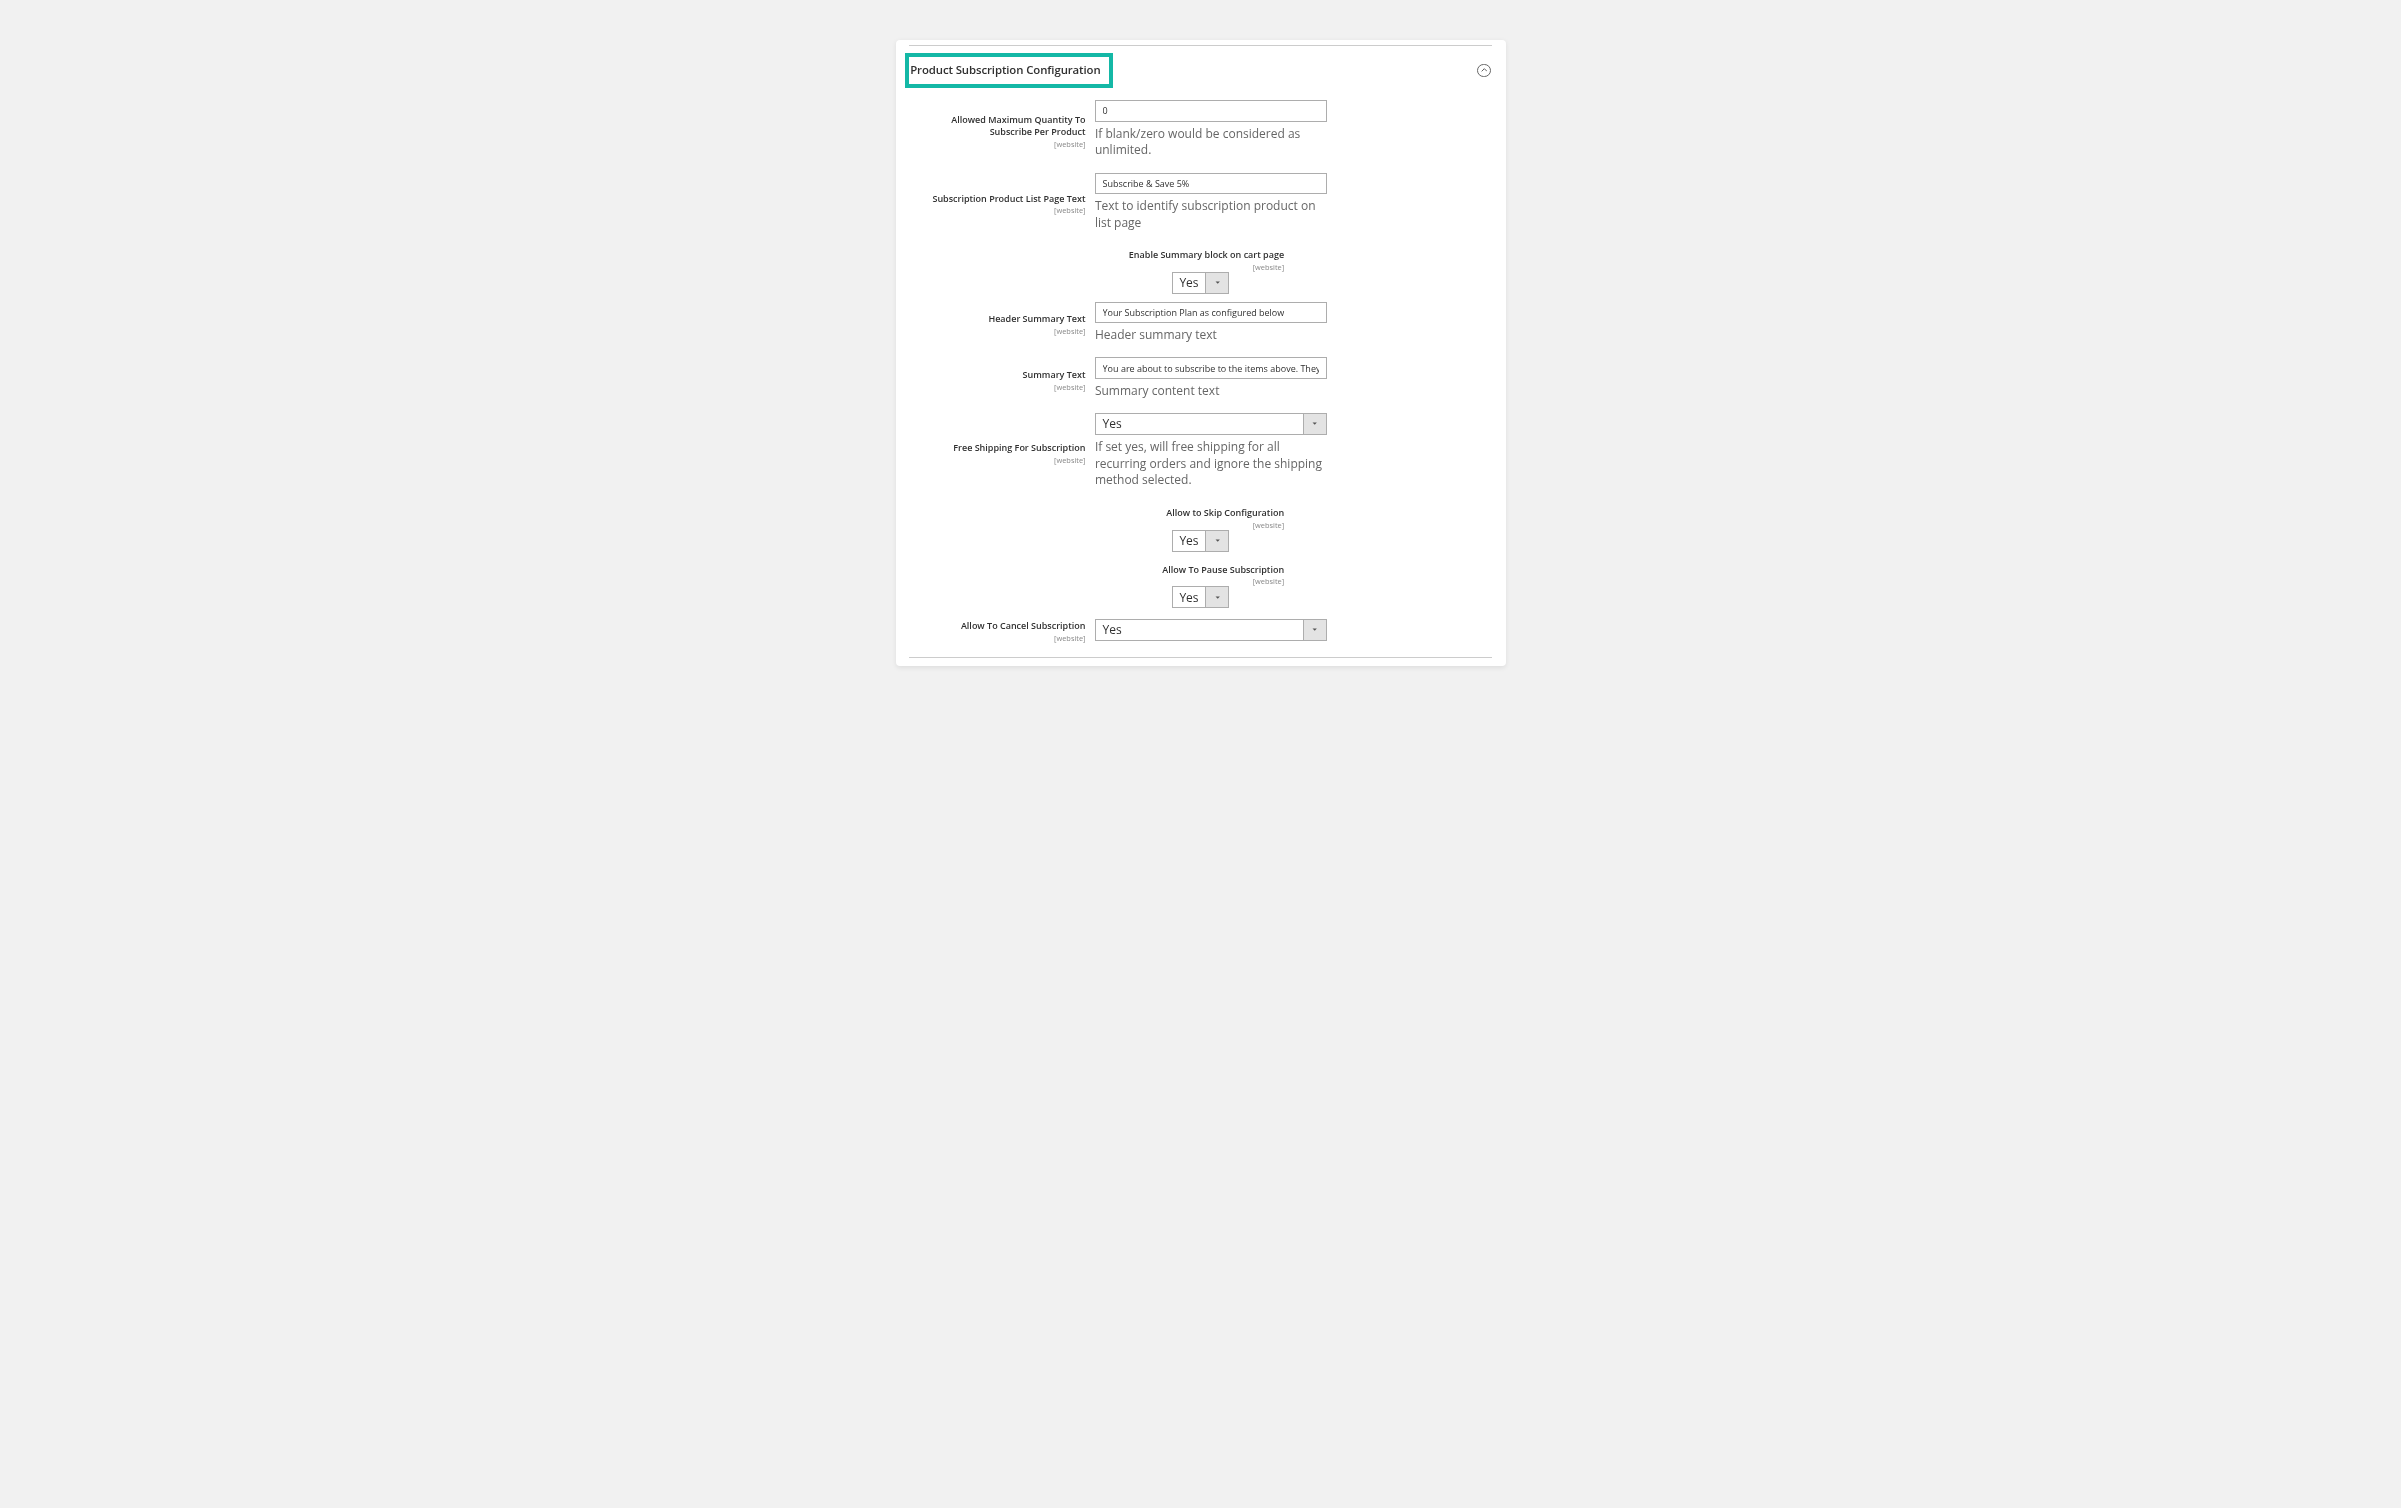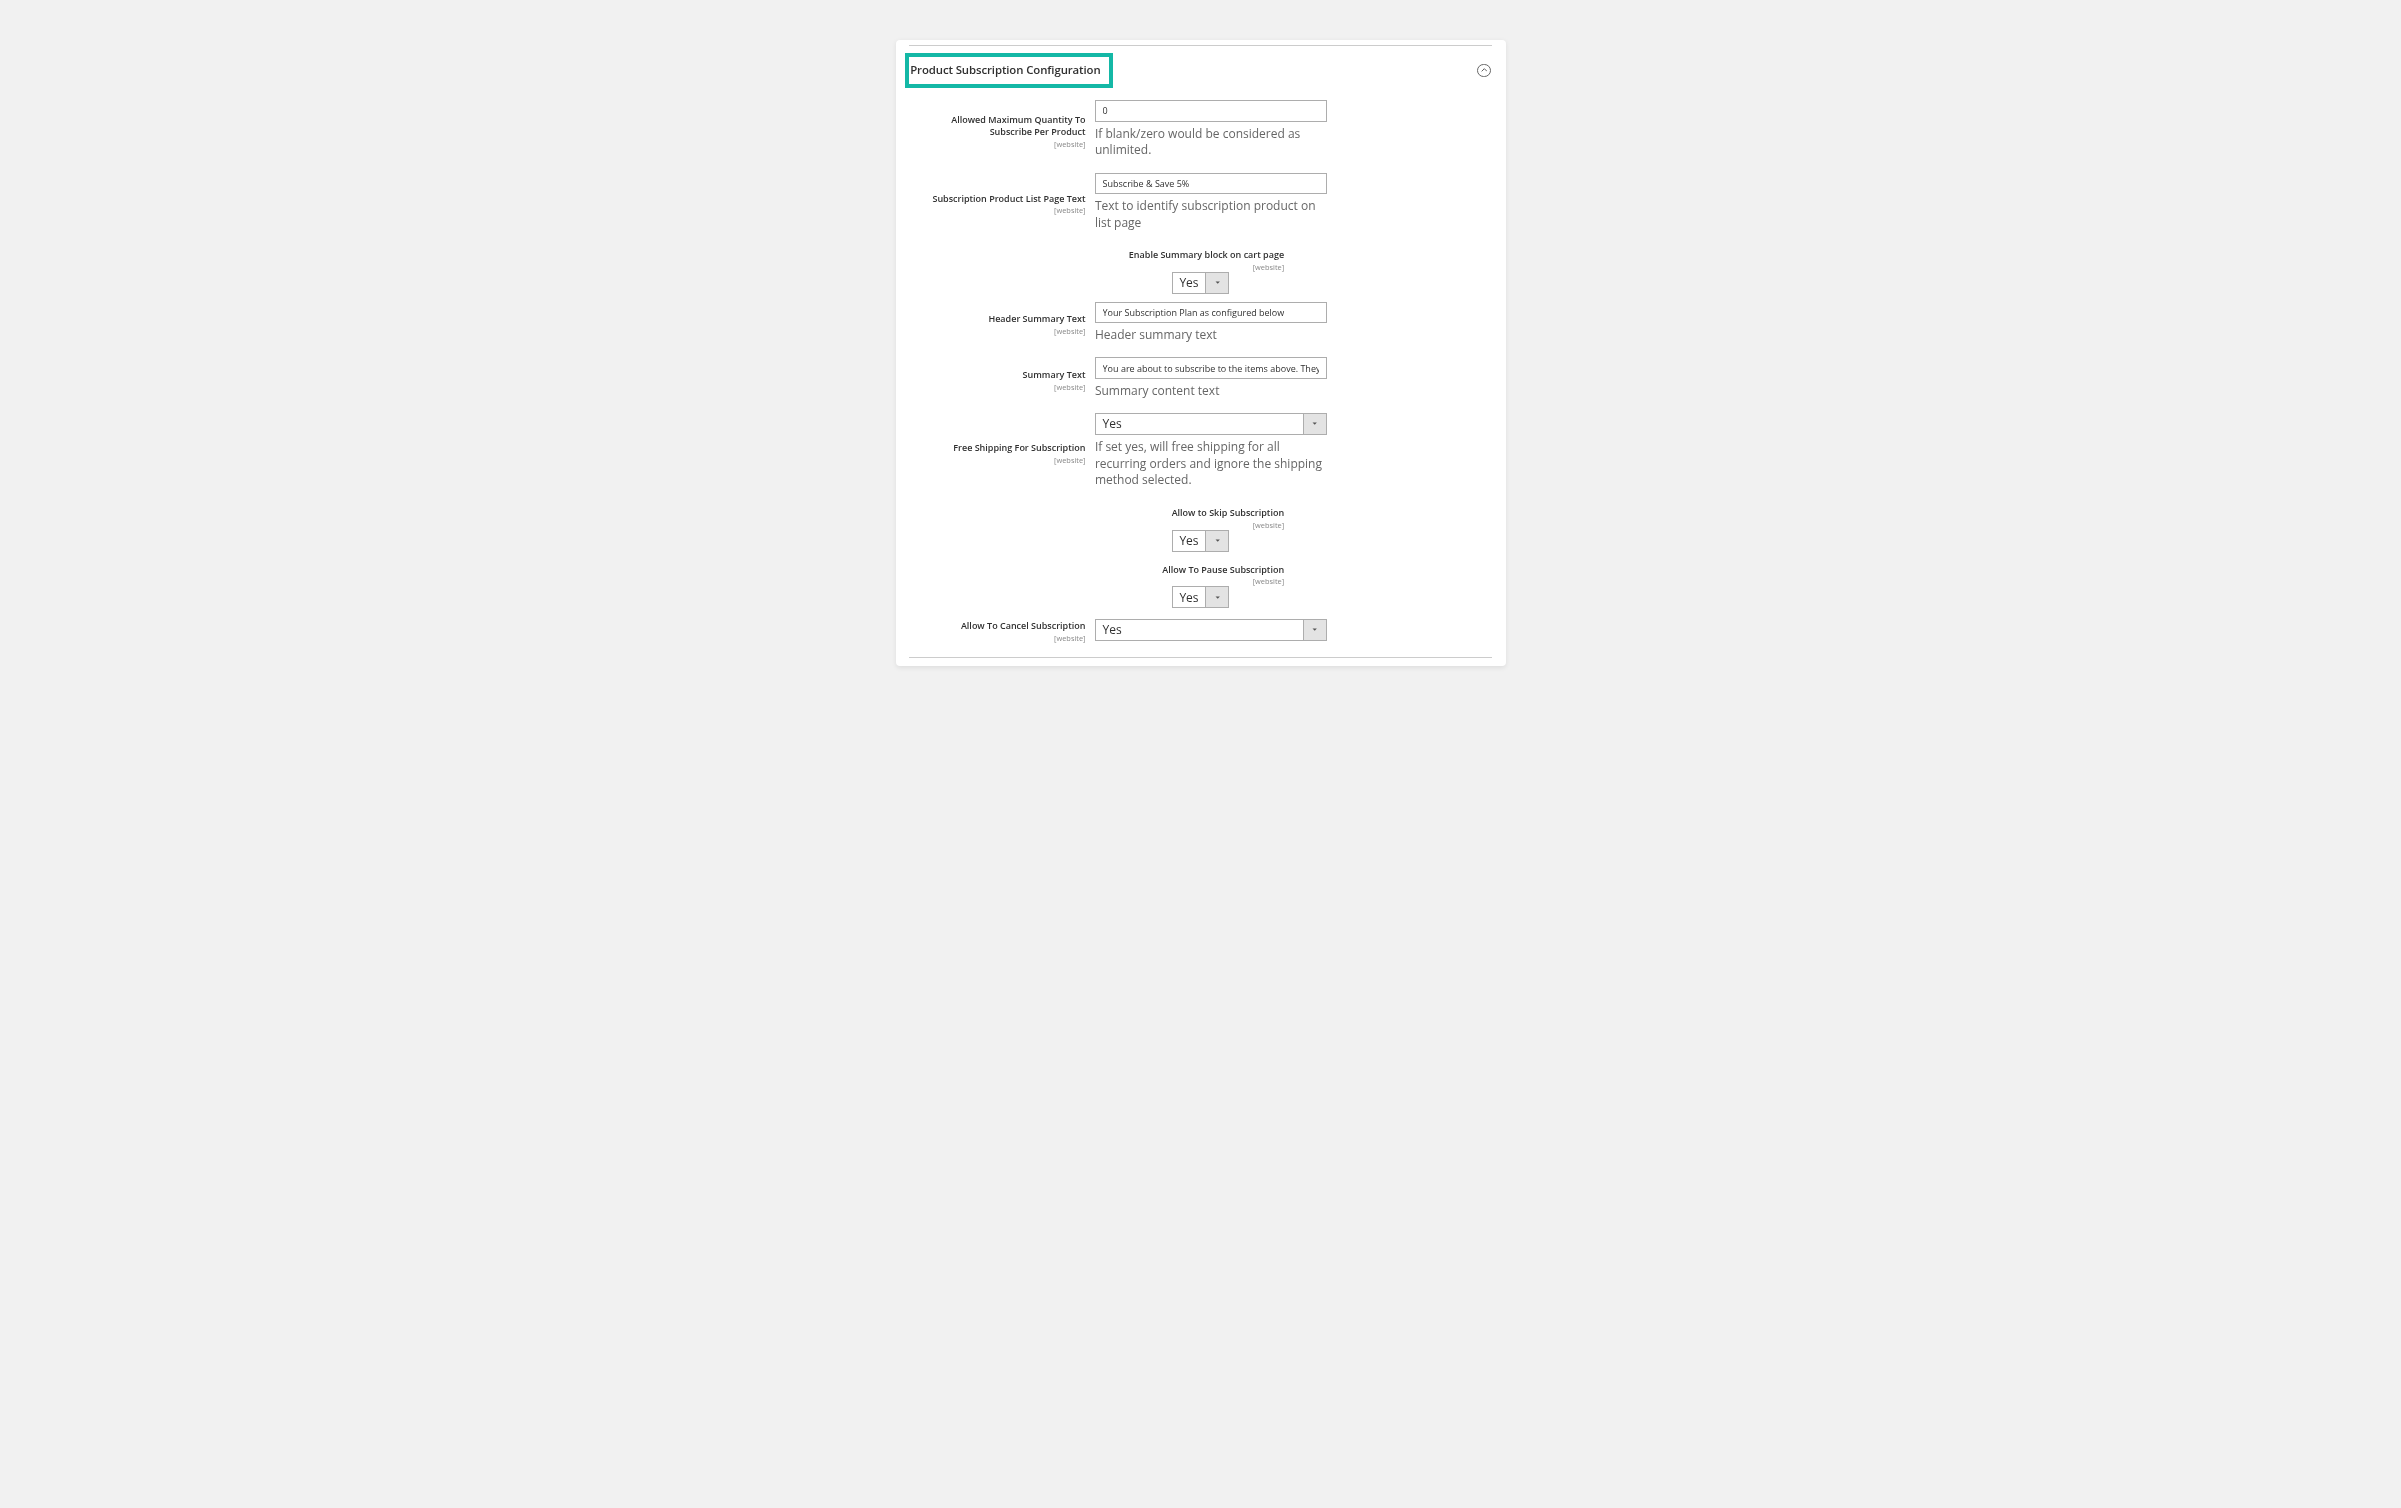--- a/index.html
+++ b/index.html
@@ -220,21 +220,21 @@
               <path d="M1 3 L5 7 L9 3 Z"></path>
             </svg>
         </div>
       </div>
       <div class="help-text">If set yes, will free shipping for all recurring orders and ignore the shipping method selected.</div>
     </div>
   </div>
 
   <div class="field-row tight">
     <div class="field-label-col">
-      <span class="field-label">Allow to Skip Subscription</span>
+      <span class="field-label">Allow to Skip Configuration</span>
       <span class="field-scope">[website]</span>
     </div>
     <div class="field-input-col">
       <div class="select-wrap">
         <div class="select-value">Yes</div>
         <div class="select-arrow">
           <svg viewBox="0 0 10 10">
               <path d="M1 3 L5 7 L9 3 Z"></path>
             </svg>
         </div>

